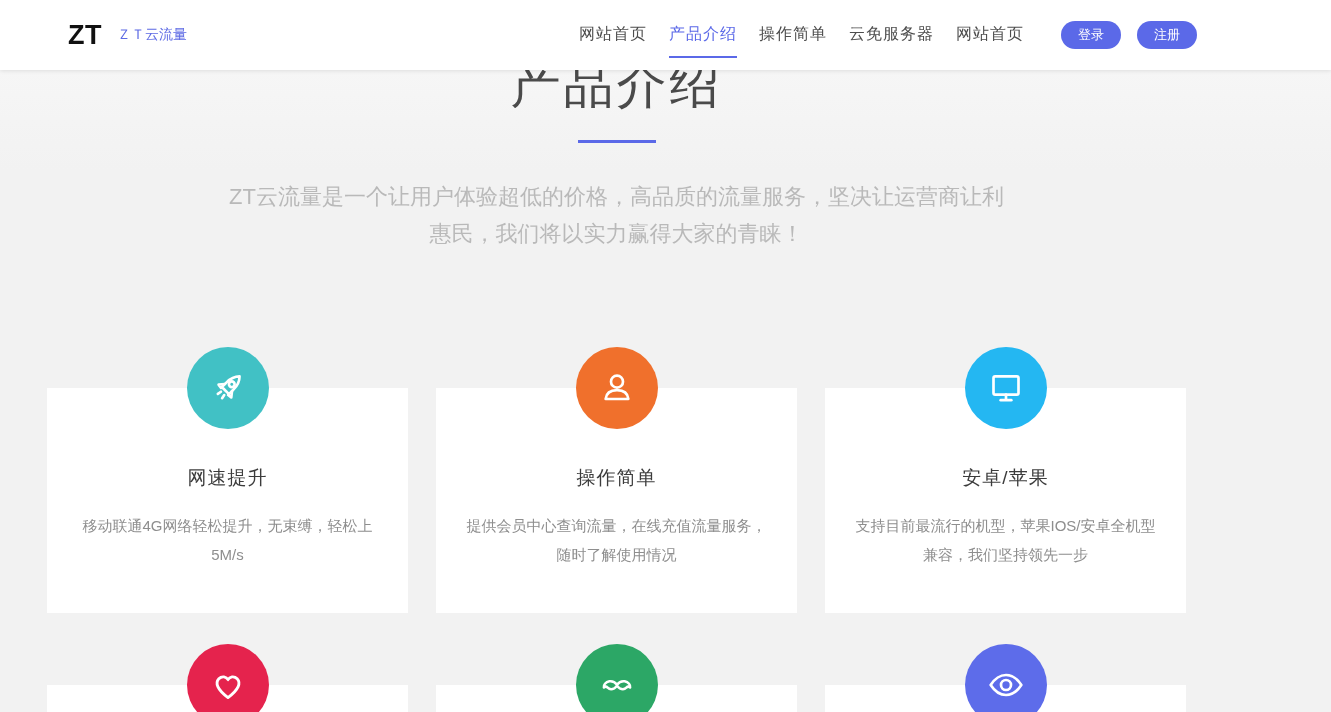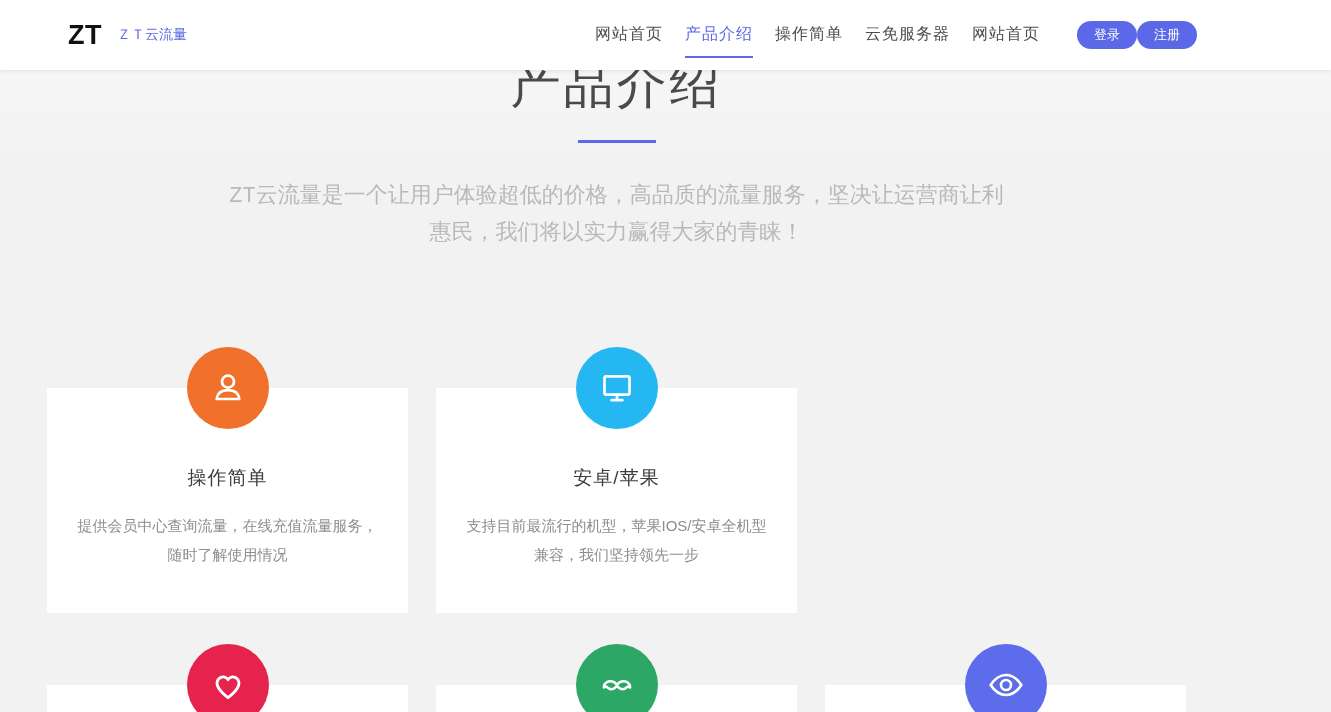--- a/index.html
+++ b/index.html
@@ -52,21 +52,21 @@
   }
   .nav-link.active { color: #5b69e8; }
   .nav-link.active::after {
     content: "";
     position: absolute;
     left: 0; right: 0;
     bottom: -11px;
     height: 2px;
     background: #5b69e8;
   }
-  .auth-area { margin-left: 37px; display: flex; }
+  .auth-area { margin-left: 37px; display: flex; gap: 16px; }
   .pill-btn {
     border: none;
     background: #5b69e8;
     color: #ffffff;
     font-size: 13px;
     line-height: 1;
     padding: 7px 17px 8px;
     border-radius: 14px;
     cursor: pointer;
     font-family: inherit;
@@ -91,21 +91,20 @@
     background: #5b69e8;
     margin: 23px auto 0;
   }
   .hero-desc {
     margin: 35px auto 0;
     max-width: 775px;
     font-size: 22px;
     line-height: 37px;
     color: #b9b9b9;
     font-weight: 300;
-    font-family: Liberation Mono, monospace;
   }
 
   
   .cards-section { width: 1139px; margin: 136px 0 0 47px; }
   .card-row { display: flex; gap: 28px; }
   .card-row + .card-row { margin-top: 72px; }
   .feature-card {
     position: relative;
     width: 361px; height: 225px;
     background: #ffffff;
@@ -163,20 +162,36 @@
     <div class="hero-inner">
       <h1 class="page-title">产品介绍</h1>
       <div class="title-divider"></div>
       <p class="hero-desc">ZT云流量是一个让用户体验超低的价格，高品质的流量服务，坚决让运营商让利惠民，我们将以实力赢得大家的青睐！</p>
     </div>
   </section>
 
   <section class="cards-section">
     <div class="card-row">
 
+      <div class="feature-card">
+        <div class="icon-circle" style="background: rgb(65, 193, 197);">
+          <svg viewBox="0 0 24 24" fill="none" stroke="#ffffff" stroke-width="1.6" stroke-linecap="round" stroke-linejoin="round">
+            <g transform="rotate(45 12 12)">
+              <path d="M12 2.2 C14.4 4.6 15 8 15 10.4 L15 14.2 L9 14.2 L9 10.4 C9 8 9.6 4.6 12 2.2 Z"></path>
+              <circle cx="12" cy="8.8" r="1.7"></circle>
+              <path d="M9 11.6 L6.6 14.6 L9 14.9"></path>
+              <path d="M15 11.6 L17.4 14.6 L15 14.9"></path>
+              <path d="M10.6 16.6 L10.2 18.8"></path>
+              <path d="M13.4 16.6 L13.8 18.8"></path>
+            </g>
+          </svg>
+        </div>
+        <h3 class="card-title">网速提升</h3>
+        <p class="card-text">移动联通4G网络轻松提升，无束缚，轻松上5M/s</p>
+      </div>
 
       <div class="feature-card">
         <div class="icon-circle" style="background: rgb(240, 112, 44);">
           <svg viewBox="0 0 24 24" fill="none" stroke="#ffffff" stroke-width="1.6" stroke-linecap="round" stroke-linejoin="round">
             <circle cx="12" cy="8.2" r="3.6"></circle>
             <path d="M5.2 18.6 C5.6 14.9 8.2 13.3 12 13.3 C15.8 13.3 18.4 14.9 18.8 18.6 L5.2 18.6 Z"></path>
           </svg>
         </div>
         <h3 class="card-title">操作简单</h3>
         <p class="card-text">提供会员中心查询流量，在线充值流量服务，随时了解使用情况</p>

